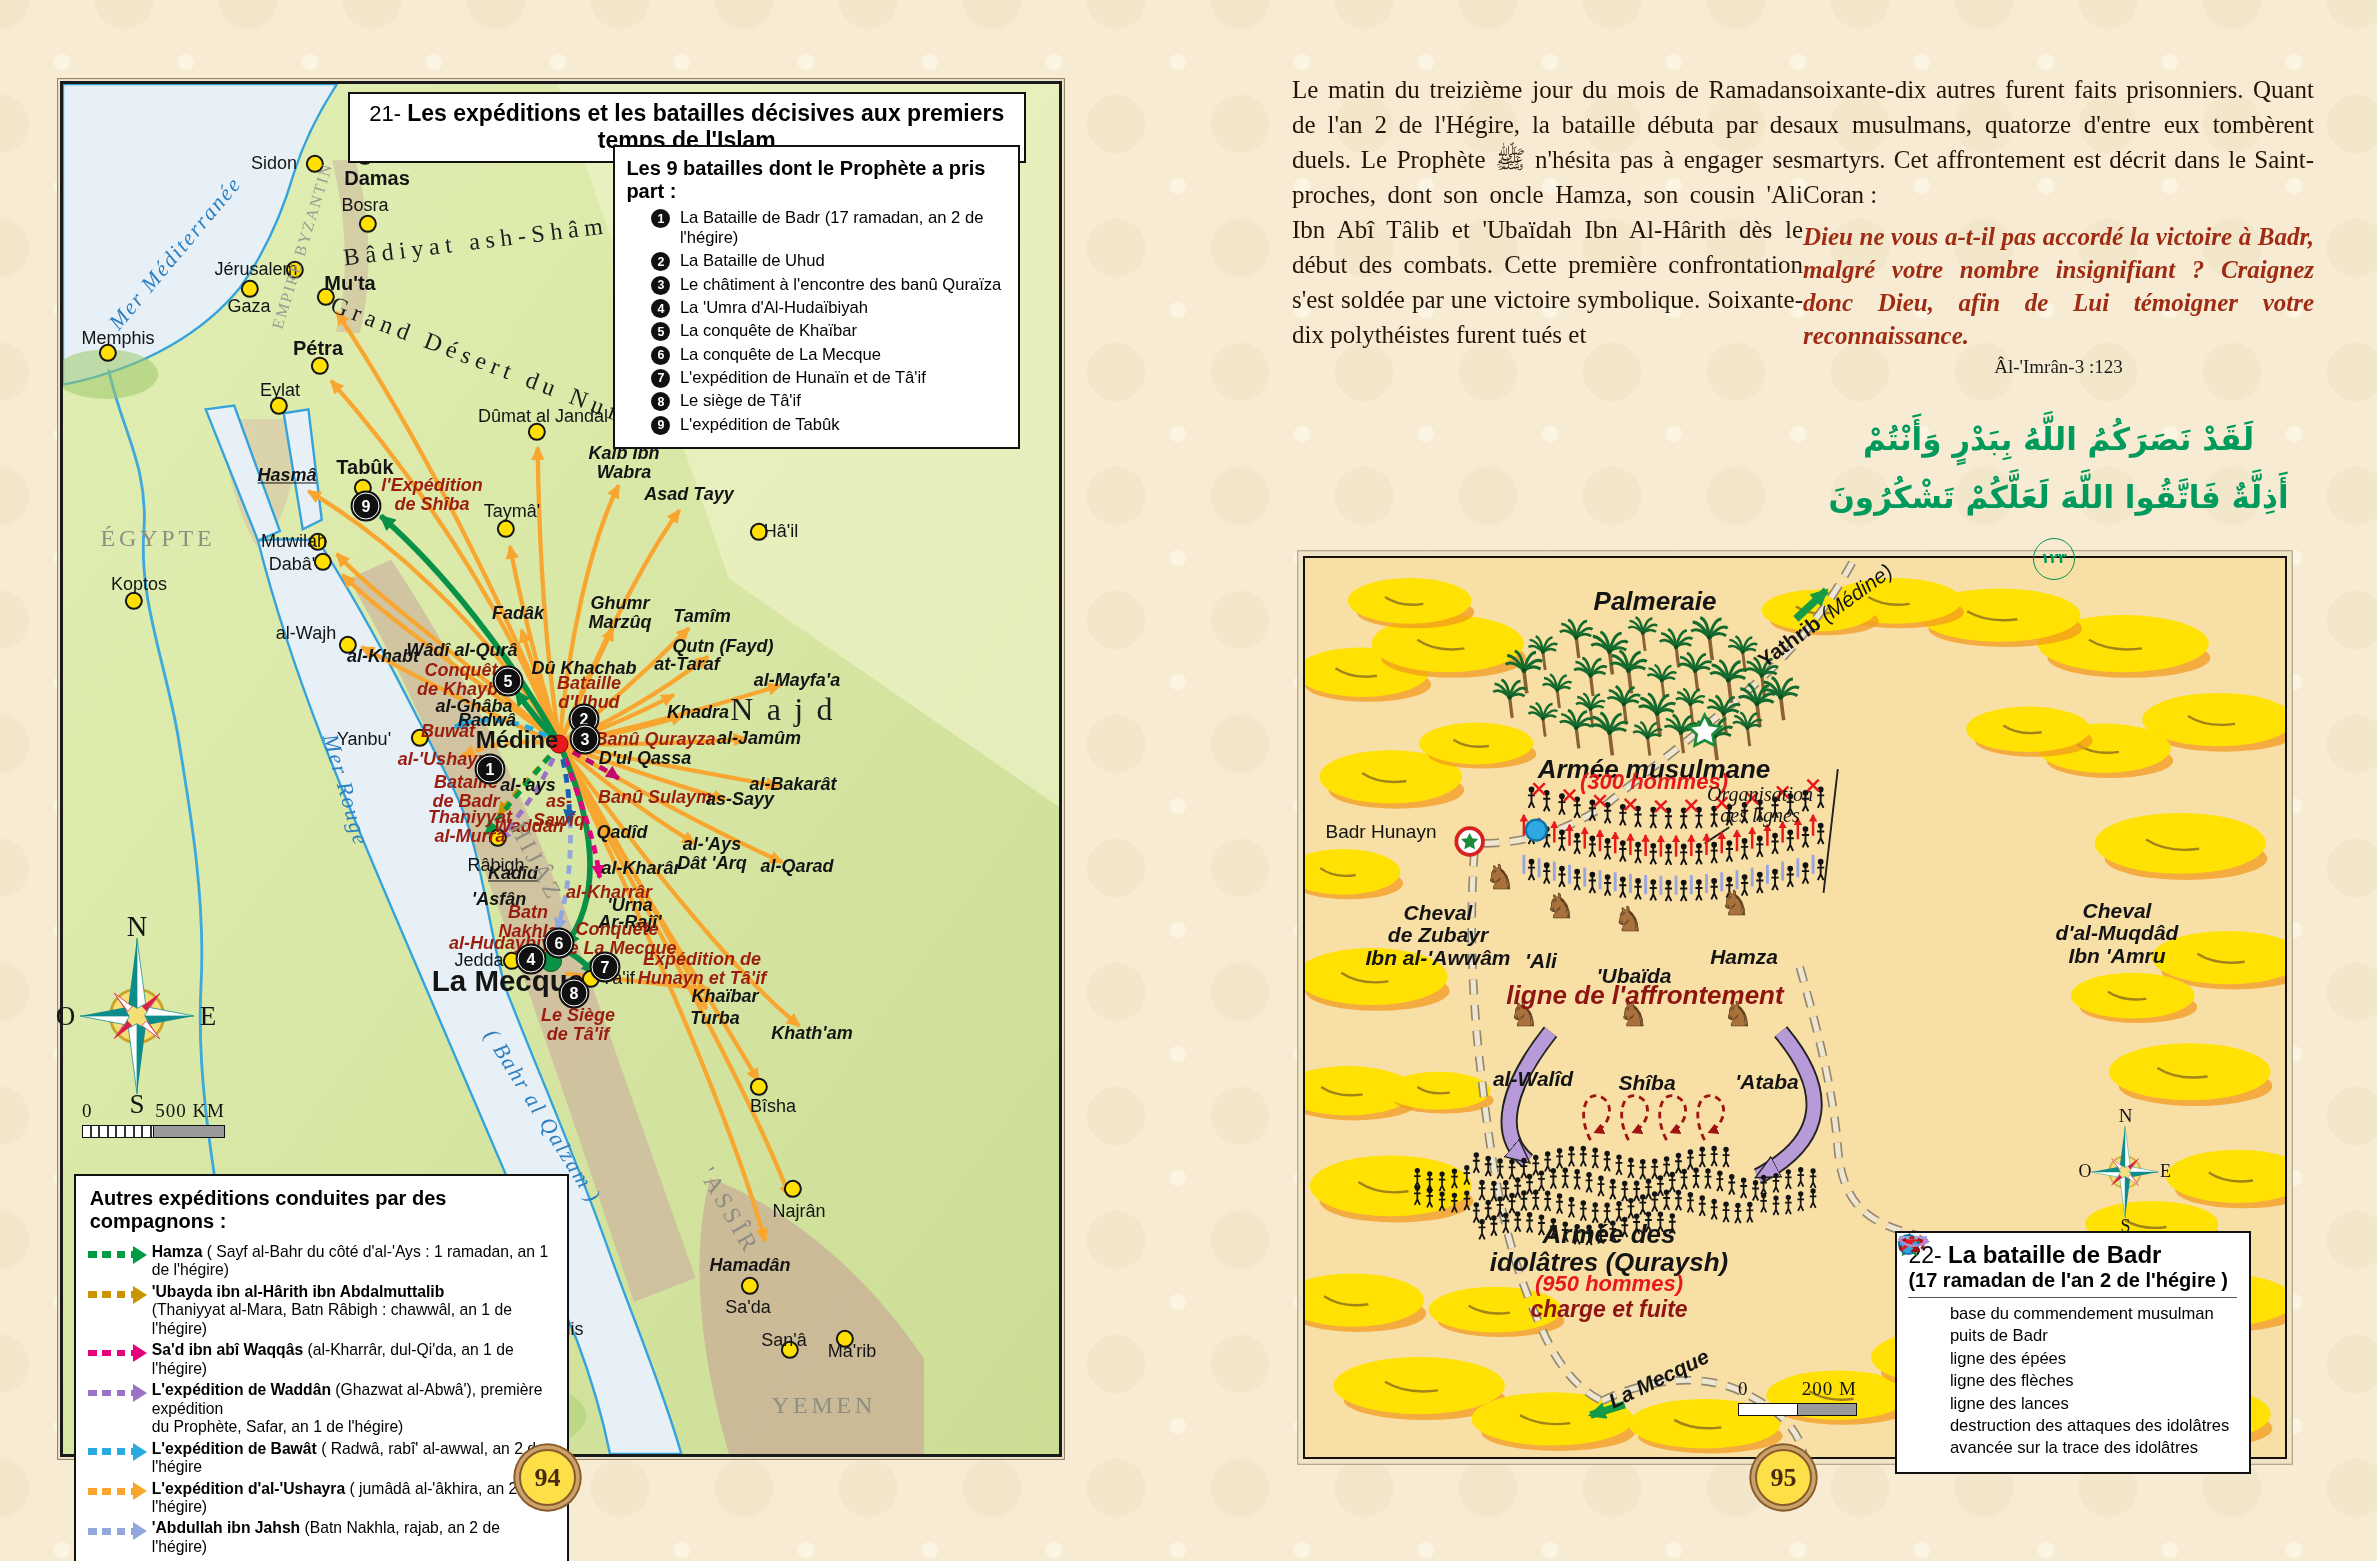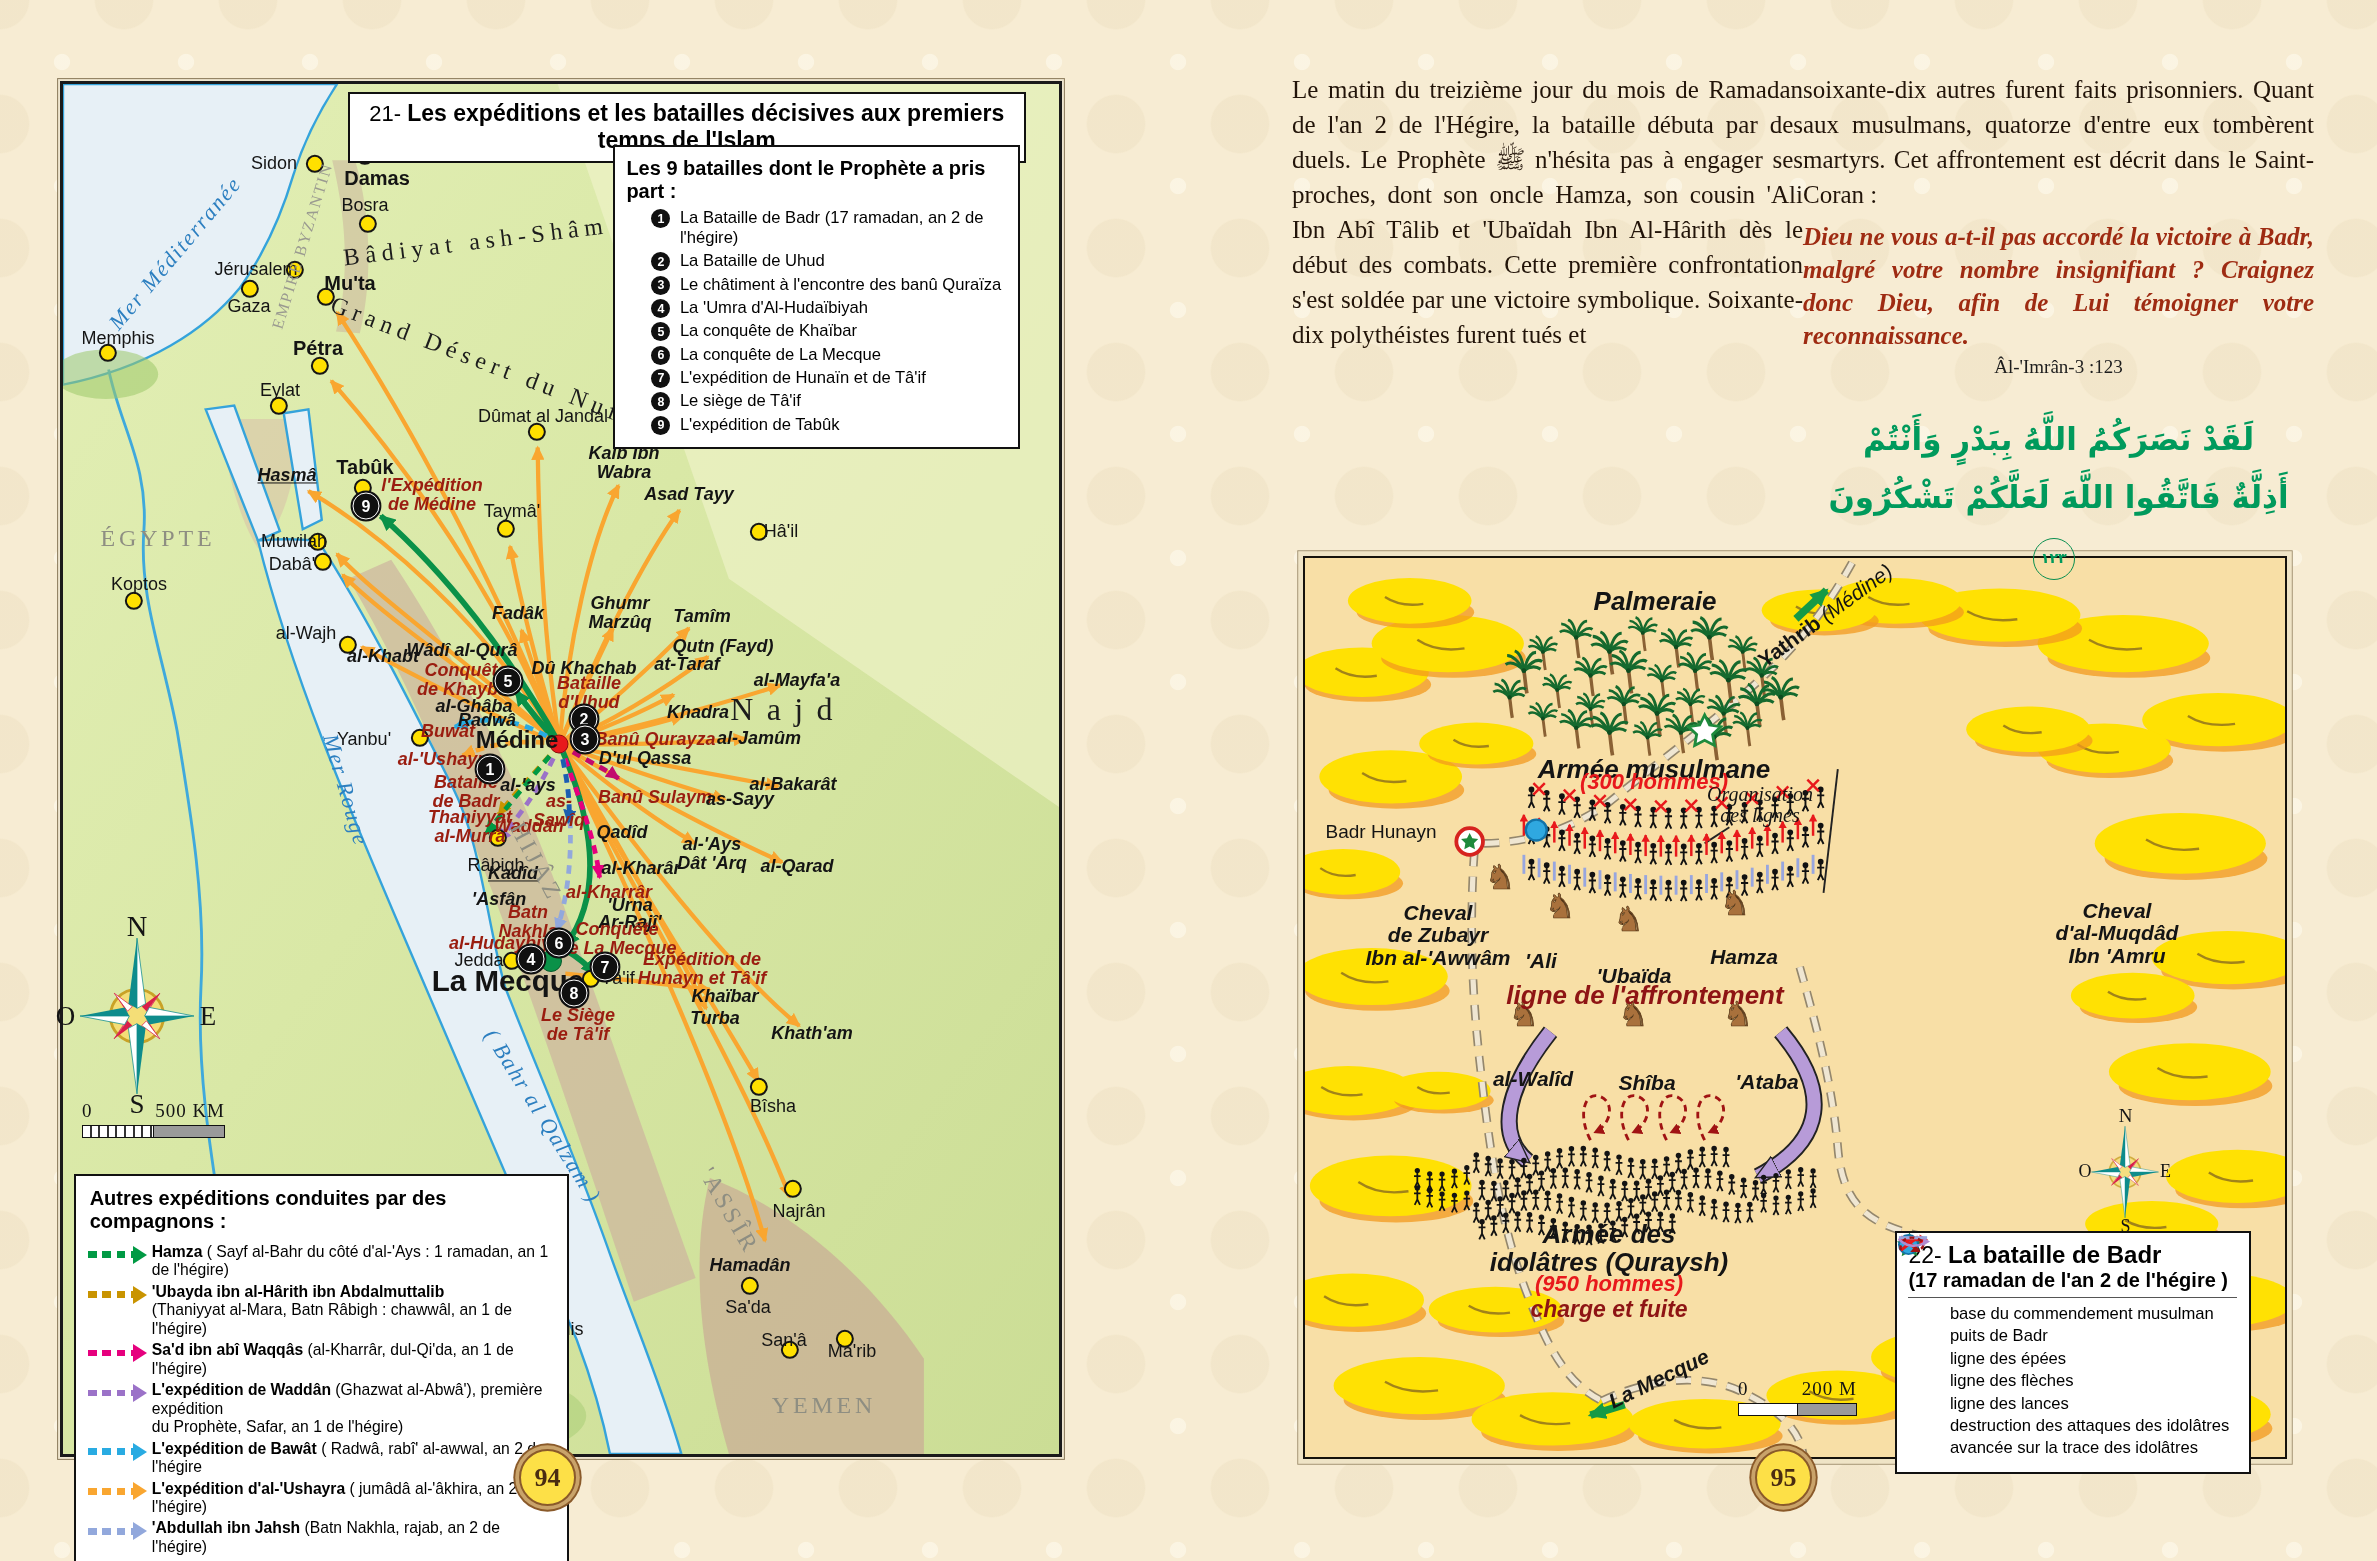--- a/index.html
+++ b/index.html
@@ -326,21 +326,21 @@
       <div class="lbl c" style="left: 302px; top: 122px;">Bosra</div>
       <div class="lbl c" style="left: 193px; top: 186px;">Jérusalem</div>
       <div class="lbl c" style="left: 186px; top: 223px;">Gaza</div>
       <div class="lbl cb" style="left: 287px; top: 200px;">Mu'ta</div>
       <div class="lbl c" style="left: 55px; top: 255px;">Memphis</div>
       <div class="lbl cb" style="left: 255px; top: 265px;">Pétra</div>
       <div class="lbl c" style="left: 217px; top: 307px;">Eylat</div>
       <div class="lbl tu" style="left: 224px; top: 392px;">Hasmâ</div>
       <div class="lbl cb" style="left: 302px; top: 384px;">Tabûk</div>
       <div class="lbl r" style="left: 369px; top: 411px;">l'Expédition
-de Médine</div>
+de Shîba</div>
       <div class="lbl c" style="left: 449px; top: 428px;">Taymâ'</div>
       <div class="lbl c" style="left: 480px; top: 333px;">Dûmat al Jandal</div>
       <div class="lbl t" style="left: 561px; top: 379px;">Kalb Ibn
 Wabra</div>
       <div class="lbl t" style="left: 626px; top: 411px;">Asad Tayy</div>
       <div class="lbl c" style="left: 718px; top: 448px;">Hâ'il</div>
       <div class="lbl c" style="left: 231px; top: 458px;">Muwilah</div>
       <div class="lbl c" style="left: 229px; top: 481px;">Dabâ'</div>
       <div class="lbl reg" style="left: 95px; top: 455px;">ÉGYPTE</div>
       <div class="lbl c" style="left: 76px; top: 501px;">Koptos</div>

